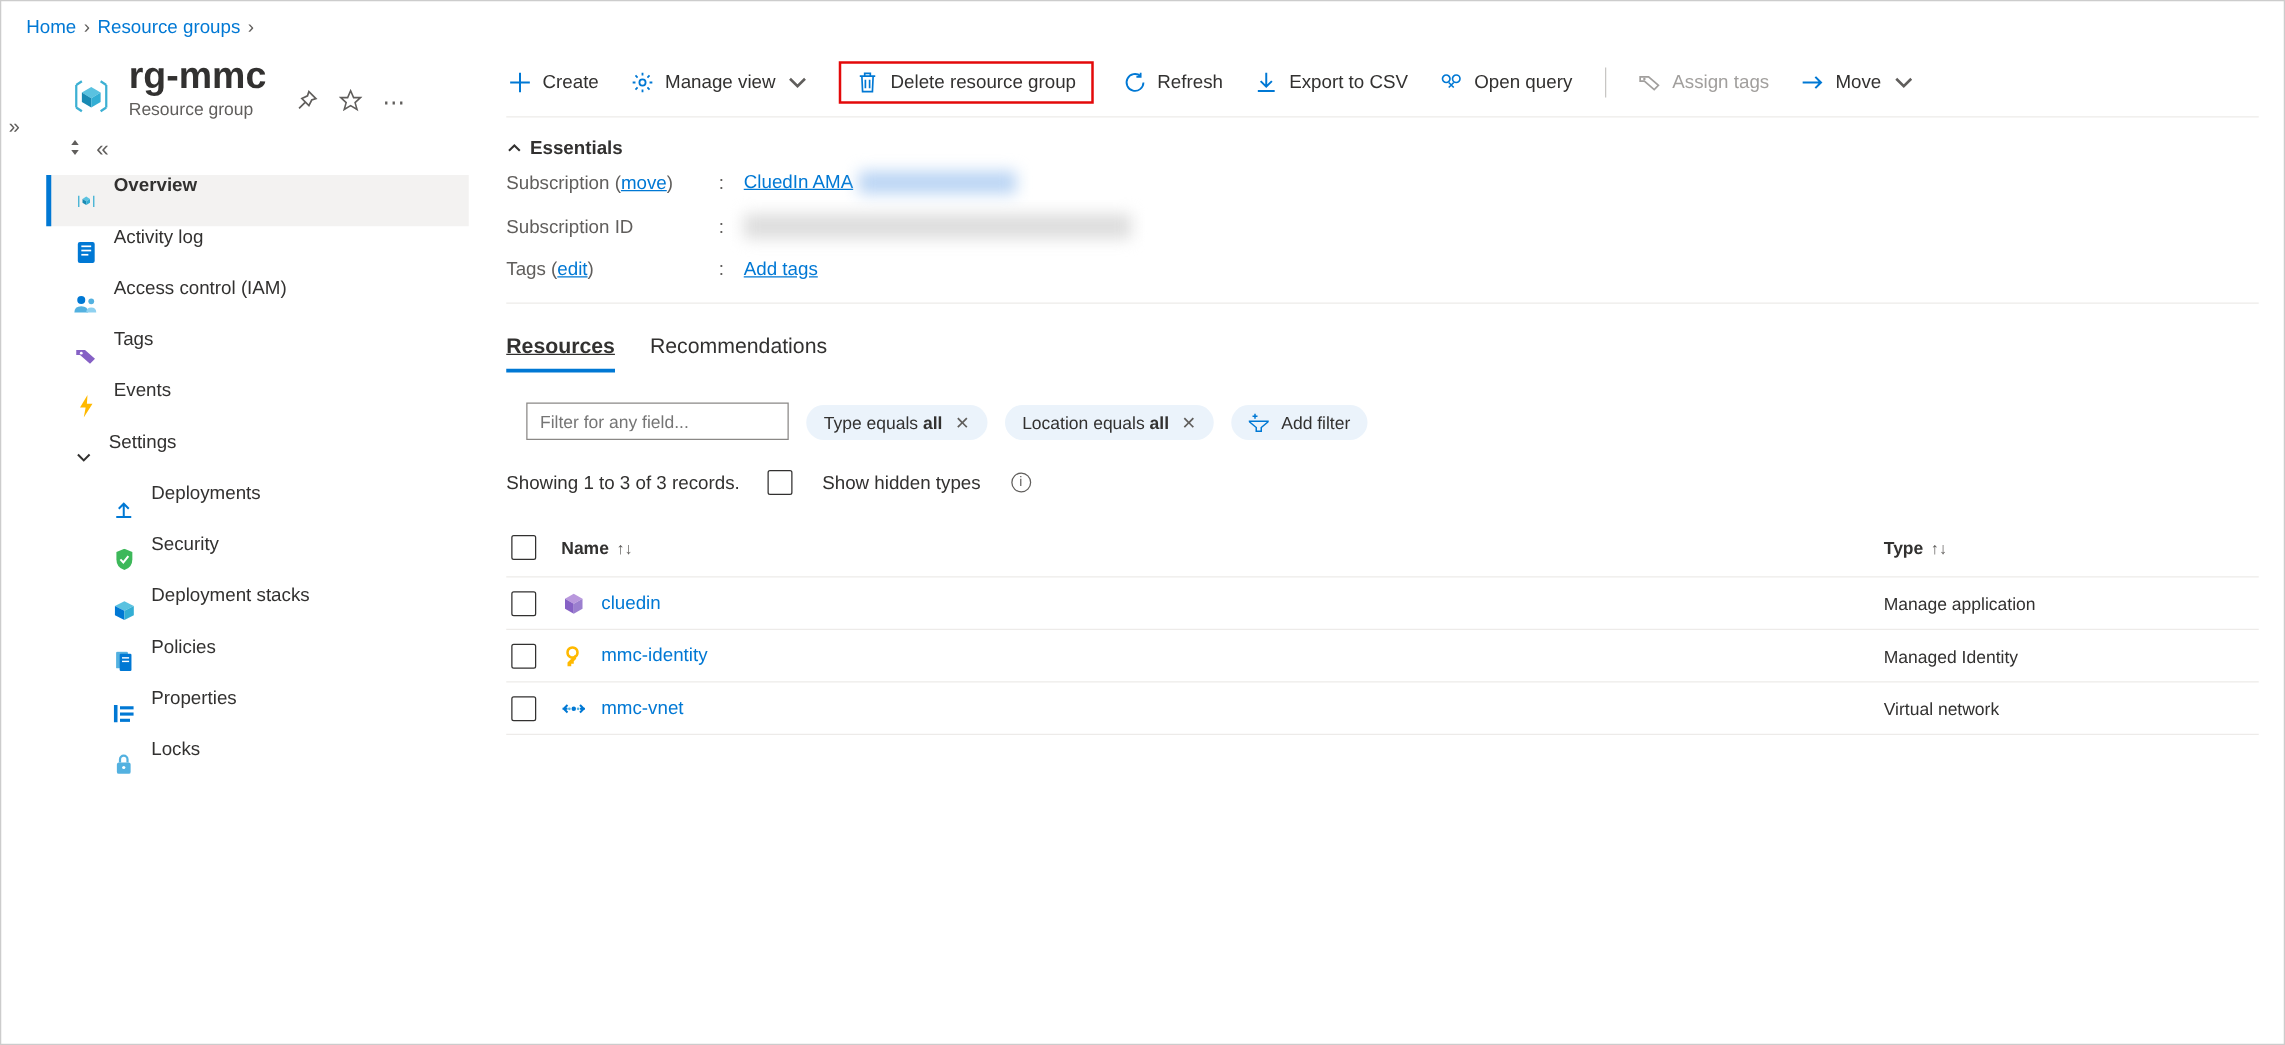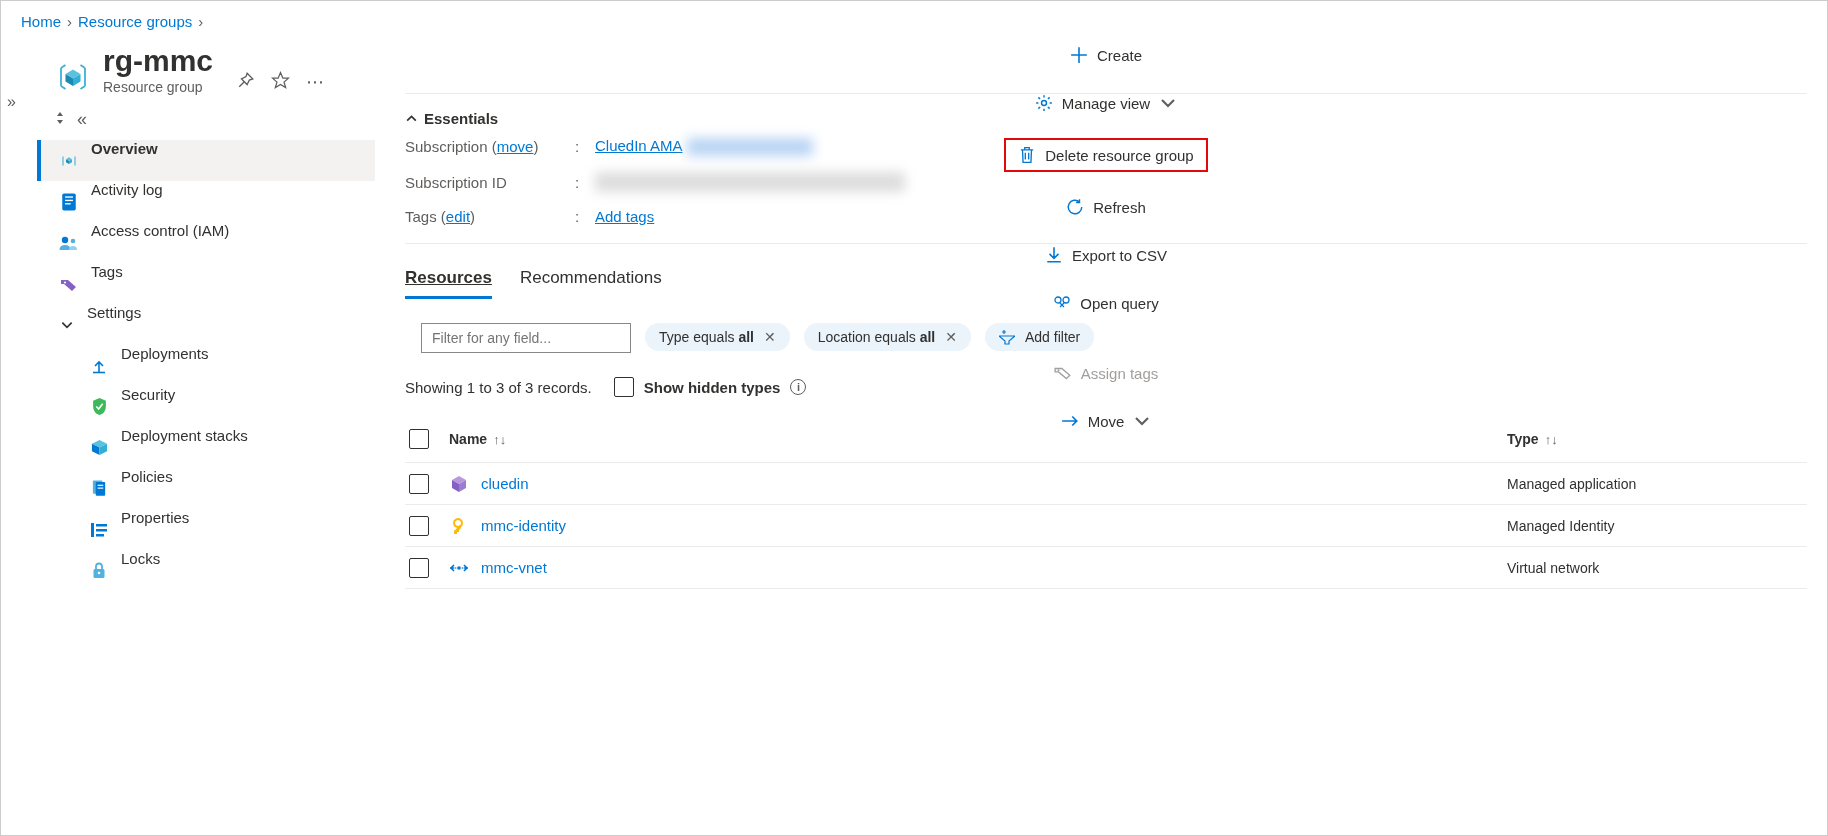--- a/index.html
+++ b/index.html
@@ -31,21 +31,21 @@
 
   .nav { list-style: none; }
   .nav li { display: flex; gap: 12px; height: 41px; padding-left: 22px; font-size: 15px; cursor: pointer; }
   .nav li.sub { padding-left: 52px; }
   .nav li.active { background: #f3f2f1; border-left: 4px solid #0078d4; padding-left: 18px; font-weight: 600; }
   .nav .icn { width: 20px; display: flex; justify-content: center; align-items: center; }
   .nav .chev-sm { width: 16px; color: #323130; }
 
   
   .main { flex: 1; padding: 2px 20px 0 30px; }
-  .toolbar { display: flex; align-items: center; gap: 22px; height: 52px; border-bottom: 1px solid #edebe9; padding-bottom: 4px; flex-direction: column; }
+  .toolbar { display: flex; align-items: center; gap: 22px; height: 52px; border-bottom: 1px solid #edebe9; padding-bottom: 4px; }
   .tb-btn { display: flex; align-items: center; gap: 9px; font-size: 15px; cursor: pointer; color: #323130; padding: 4px 2px; }
   .tb-btn svg { width: 18px; height: 18px; color: #0078d4; }
   .tb-btn.disabled { color: #a19f9d; }
   .tb-btn.disabled svg { color: #a19f9d; }
   .tb-highlight { border: 2.5px solid #e3090a; padding: 6px 12px; }
   .tb-chev { width: 12px; height: 12px; color: #605e5c; }
   .tb-sep { width: 1px; height: 24px; background: #c8c6c4; margin: 0 2px; }
 
   .essentials-hd { display: flex; align-items: center; gap: 6px; padding: 16px 0 10px 0; font-weight: 600; font-size: 15px; cursor: pointer; }
   .essentials-body { display: grid; grid-template-columns: 170px 20px auto; row-gap: 16px; align-items: center; font-size: 15px; padding-bottom: 18px; border-bottom: 1px solid #edebe9; }
@@ -53,21 +53,21 @@
   .essentials-body .colon { color: #605e5c; }
   .essentials-body .val a { text-decoration: underline; }
   .blur { display: inline-block; width: 126px; height: 18px; background: #b9d4f4; filter: blur(6px); vertical-align: middle; margin-left: 4px; }
   .blur-long { display: inline-block; width: 310px; height: 20px; background: #ddd; filter: blur(6px); vertical-align: middle; }
   .editlink { text-decoration: underline; cursor: pointer; }
 
   .tabs { display: flex; gap: 28px; padding: 24px 0 10px 0; font-size: 17px; }
   .tab { padding-bottom: 8px; cursor: pointer; color: #323130; }
   .tab.active { font-weight: 600; border-bottom: 3px solid #0078d4; text-decoration: underline; }
 
-  .filters { display: flex; align-items: flex-start; gap: 14px; padding: 14px 0 10px 16px; }
+  .filters { display: flex; align-items: flex-end; gap: 14px; padding: 14px 0 10px 16px; }
   .filter-input { width: 210px; height: 30px; border: 1px solid #8a8886; padding: 0 10px; font-size: 14px; outline: none; color: #605e5c; }
   .pill { background: #ebf3fb; border-radius: 16px; padding: 6px 14px; font-size: 14px; display: flex; align-items: center; gap: 10px; cursor: pointer; }
   .pill b { font-weight: 600; }
   .pill .x { color: #605e5c; font-size: 14px; cursor: pointer; }
   .pill.add svg { width: 16px; height: 16px; color: #0078d4; }
 
   .show-row { display: flex; align-items: center; gap: 22px; padding: 14px 0 18px 0; font-size: 15px; }
   .chk { width: 20px; height: 20px; border: 1px solid #323130; border-radius: 2px; display: inline-block; cursor: pointer; }
   .info-ic { width: 16px; height: 16px; border: 1px solid #605e5c; border-radius: 50%; font-size: 11px; display: inline-flex; align-items: center; justify-content: center; color: #605e5c; cursor: help; }
 
@@ -166,20 +166,28 @@
       <li>
         <span class="icn">
           <svg width="18" height="16" viewBox="0 0 18 16">
               <path d="M1 4 L8 4 L16 11 L12 15 L4 8 L1 8 Z" fill="#8661c5"></path>
               <circle cx="5" cy="6.5" r="1.1" fill="#fff"></circle>
             </svg>
         </span>
         <span>Tags</span>
       </li>
       <li>
+        <span class="icn">
+          <svg width="14" height="18" viewBox="0 0 12 18">
+              <path d="M7 0 L1 10 L5.5 10 L4 18 L11 7 L6.5 7 Z" fill="#ffb900"></path>
+            </svg>
+        </span>
+        <span>Events</span>
+      </li>
+      <li>
         <span class="icn chev-sm">
           <svg width="14" height="14" viewBox="0 0 12 12">
               <path d="M2 4 L6 8 L10 4" stroke="#323130" stroke-width="1.4" fill="none"></path>
             </svg>
         </span>
         <span>Settings</span>
       </li>
       <li class="sub">
         <span class="icn">
           <svg width="16" height="16" viewBox="0 0 16 16">
@@ -344,21 +352,21 @@
       <div class="pill add">
         <svg viewBox="0 0 16 16">
             <path d="M5 1 L5 5 M3 3 L7 3 M0 7 L16 7 L10 12 L10 15 L6 15 L6 12 Z" stroke="#0078d4" stroke-width="1.2" fill="none"></path>
           </svg>
         <span>Add filter</span>
       </div>
     </div>
 
     <div class="show-row">
       <span>Showing 1 to 3 of 3 records.</span>
-      <div style="display:flex;align-items:center;gap:10px;font-weight:bold;">
+      <div style="display:flex;align-items:center;gap:24px;">
         <span class="chk"></span>
         <span>Show hidden types</span>
         <span class="info-ic">i</span>
       </div>
     </div>
 
     <div class="table">
       <div class="thead">
         <span class="chk" style="margin-left:4px;"></span>
         <div><span>Name</span><span class="sortarr">↑↓</span></div>
@@ -370,21 +378,21 @@
             <div class="namecell">
               <span class="res-icon">
                 <svg width="20" height="20" viewBox="0 0 20 20">
                   <polygon points="10,2 17,6 10,10 3,6" fill="#b998dd"></polygon>
                   <polygon points="3,6 10,10 10,18 3,14" fill="#8661c5"></polygon>
                   <polygon points="17,6 10,10 10,18 17,14" fill="#9b7fcf"></polygon>
                 </svg>
               </span>
               <a>cluedin</a>
             </div>
-            <div>Managed application</div>
+            <div>Manage application</div>
           </div>
           <div class="trow">
             <span class="chk" style="margin-left:4px;"></span>
             <div class="namecell">
               <span class="res-icon">
                 <svg width="18" height="20" viewBox="0 0 18 20">
                   <path d="M12 7 A4 4 0 1 1 12 6.99" stroke="#ffb900" stroke-width="2" fill="none"></path>
                   <path d="M10 9 L4 15 L4 18 L7 18 L7 16 L9 16 L9 14 L11 12" fill="#ffb900"></path>
                 </svg>
               </span>

